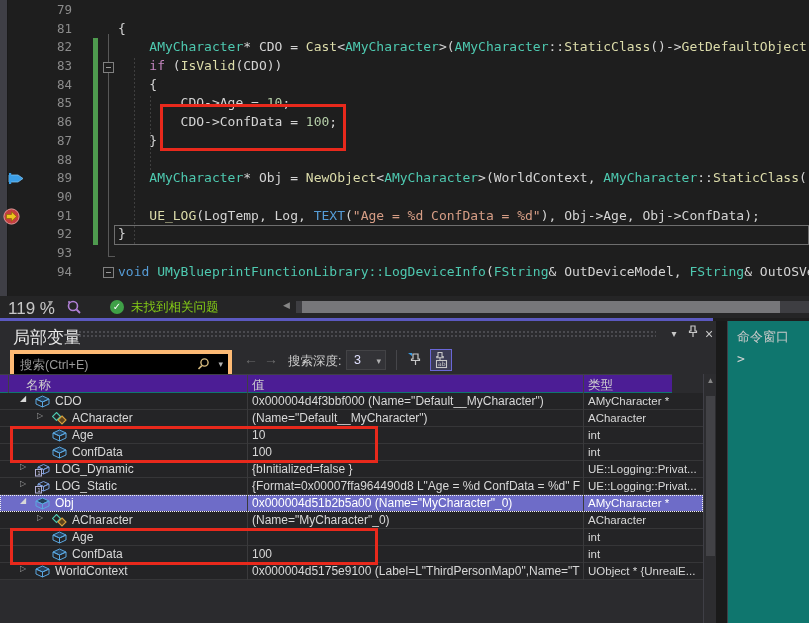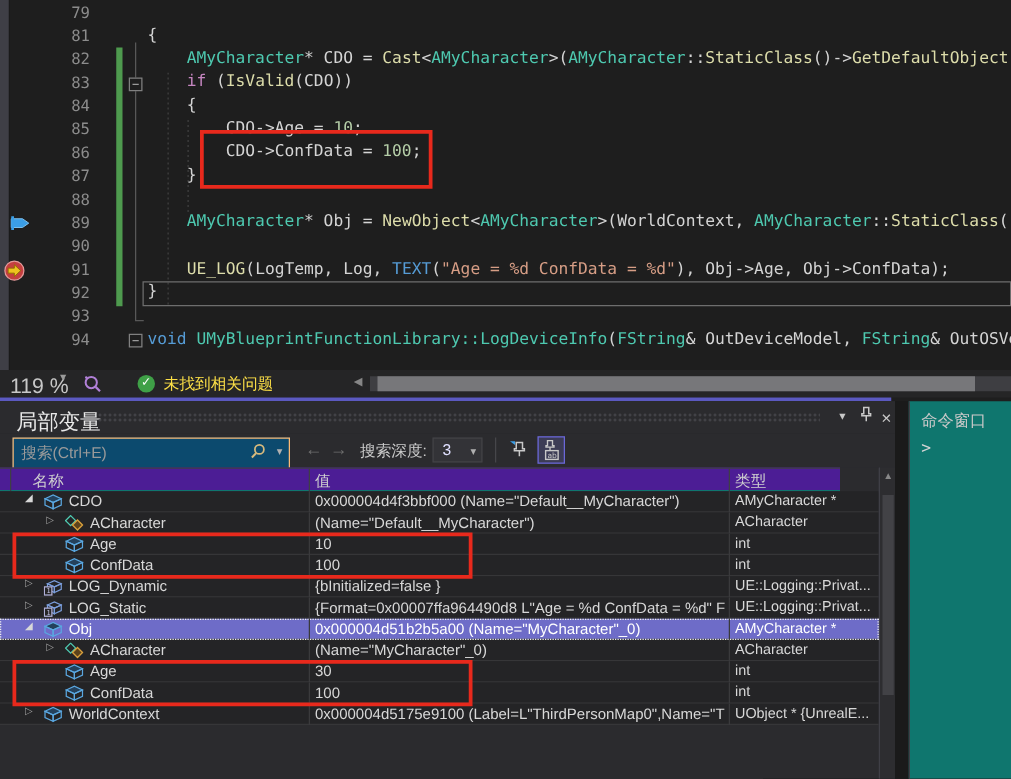--- a/index.html
+++ b/index.html
@@ -29,40 +29,40 @@
   .redbox { position:absolute; border:3px solid #e8291c; z-index:30; }
   #redbox-code { left:160px; top:104px; width:186px; height:47px; }
 
   
   #ed-status { position:absolute; left:0; top:296px; width:809px; height:22px; background:#252526; }
   #zoom-combo { position:absolute; left:4px; top:2px; width:58px; height:18px; color:#c8c8c8; font-size:17px; padding:1px 4px; }
   #zoom-caret { position:absolute; left:48px; top:1px; color:#9a9a9a; font-size:10px; }
   #health-icon { position:absolute; left:66px; top:3px; }
   #check-icon { position:absolute; left:110px; top:4px; width:14px; height:14px; border-radius:50%; background:#3fa047;
     color:#fff; font-size:10px; line-height:14px; text-align:center; }
-  #health-msg { position:absolute; left:131px; top:3px; color:#fde047; font-size:12.5px; }
+  #health-msg { position:absolute; left:131px; top:3px; color:#84cc16; font-size:12.5px; }
   #hscroll-left { position:absolute; left:283px; top:4px; color:#868686; font-size:9px; }
   #hscroll-track { position:absolute; left:296px; top:5px; width:513px; height:12px; background:#3e3e42; }
   #hscroll-thumb { position:absolute; left:6px; top:0; width:478px; height:12px; background:#77777a; }
 
   #purple-divider { position:absolute; left:0; top:318px; width:713px; height:3px; background:#5b59c0; }
 
   
   #locals { position:absolute; left:0; top:321px; width:716px; height:302px; background:#2b2b2e; }
   #locals-title { position:absolute; left:0; top:0; width:716px; height:26px; background:#2b2b2e; }
   #locals-title .ttl { position:absolute; left:13px; top:5px; color:#e8e8e8; font-size:17px; }
   #drag-dots { position:absolute; left:78px; top:9px; width:578px; height:8px;
     background-image:radial-gradient(#4a4a4f 1px, transparent 1px); background-size:4px 4px; }
   .titlebtn { position:absolute; top:5px; color:#c8c8c8; font-size:13px; width:16px; text-align:center; }
   #win-caret { left:666px; top:7px; font-size:10px; }
   #win-pin { left:685px; top:3px; }
   #win-close { left:701px; font-size:14px; }
 
   #locals-toolbar { position:absolute; left:0; top:26px; width:716px; height:27px; background:#2b2b2e; }
-  #search-box { position:absolute; left:10px; top:3px; width:222px; height:37px; background:#0c4a6e; border:1px solid #fdba74; }
+  #search-box { position:absolute; left:10px; top:3px; width:222px; height:37px; background:#000000; border:4px solid #fdba74; }
   #search-placeholder { position:absolute; left:6px; top:3px; color:#9a9a9a; font-size:12.5px; }
   #search-mag { position:absolute; right:18px; top:3px; }
   #search-caret { position:absolute; right:5px; top:5px; color:#b0b0b0; font-size:9px; }
   .nav-arrow { position:absolute; top:4px; color:#6d6d6d; font-size:14px; }
   #nav-back { left:244px; } #nav-fwd { left:264px; }
   #depth-label { position:absolute; left:288px; top:6px; color:#cccccc; font-size:12.5px; }
   #depth-combo { position:absolute; left:346px; top:3px; width:40px; height:20px; background:#333337; border:1px solid #434346; }
   #depth-value { position:absolute; left:7px; top:2px; color:#e0e0ff; font-size:12.5px; }
   #depth-caret { position:absolute; right:4px; top:5px; color:#b0b0b0; font-size:9px; }
   #tb-sep { position:absolute; left:396px; top:3px; width:1px; height:20px; background:#46464a; }
@@ -367,21 +367,20 @@
         </div>
         <div class="tree-row">
           <span class="tr-icon" style="left: 52px;"><svg width="15" height="13" viewBox="0 0 15 13">
   <polygon points="1,4 7.5,1 14,4 7.5,7" fill="#24415c" stroke="#5aa7e0" stroke-width="1"></polygon>
   <polygon points="1,4 7.5,7 7.5,12 1,9" fill="none" stroke="#5aa7e0" stroke-width="1"></polygon>
   <polygon points="14,4 7.5,7 7.5,12 14,9" fill="none" stroke="#5aa7e0" stroke-width="1"></polygon>
             </svg></span>
           <span class="tr-name" style="left: 72px;">Age</span>
           <span class="coldiv" style="left: 247px;"></span>
           <span class="coldiv" style="left: 583px;"></span>
-          <span class="tr-value">30</span>
           <span class="tr-type">int</span>
         </div>
         <div class="tree-row">
           <span class="tr-icon" style="left: 52px;"><svg width="15" height="13" viewBox="0 0 15 13">
   <polygon points="1,4 7.5,1 14,4 7.5,7" fill="#24415c" stroke="#5aa7e0" stroke-width="1"></polygon>
   <polygon points="1,4 7.5,7 7.5,12 1,9" fill="none" stroke="#5aa7e0" stroke-width="1"></polygon>
   <polygon points="14,4 7.5,7 7.5,12 14,9" fill="none" stroke="#5aa7e0" stroke-width="1"></polygon>
             </svg></span>
           <span class="tr-name" style="left: 72px;">ConfData</span>
           <span class="coldiv" style="left: 247px;"></span>

